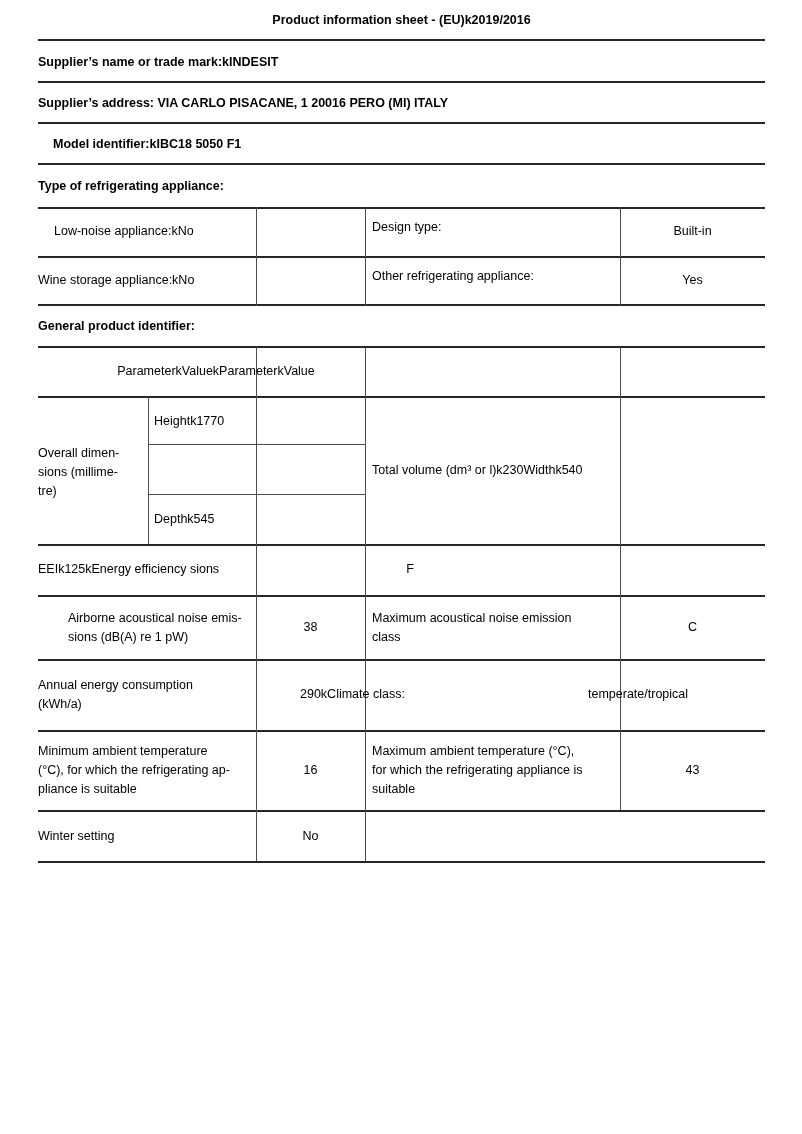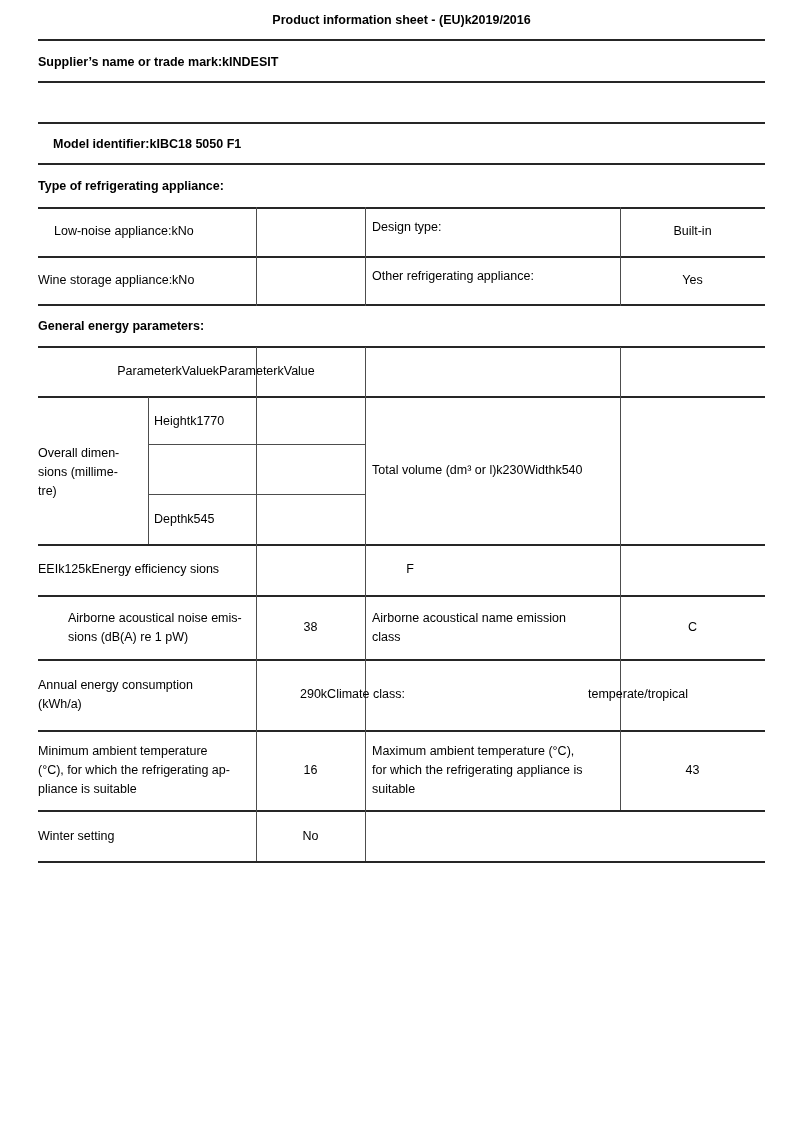--- a/index.html
+++ b/index.html
@@ -28,20 +28,21 @@
 <body>
 
 <div class="page">
 
   <div class="t b ctr" style="left:38px; top:11px; width:727px;">Product information sheet - (EU)k2019/2016</div>
   <div class="hr" style="top:39px;"></div>
 
   <div class="t b" style="left:38px; top:53px;">Supplier’s name or trade mark:kINDESIT</div>
   <div class="hr" style="top:81px;"></div>
 
+  <div class="t b" style="left:38px; top:94px;">Supplier’s address: VIA CARLO PISACANE, 1 20016 PERO (MI) ITALY</div>
   <div class="hr" style="top:122px;"></div>
 
   <div class="t b" style="left:38px; top:135px;padding-left:15px;">Model identifier:kIBC18 5050 F1</div>
   <div class="hr" style="top:163px;"></div>
 
   <div class="t b" style="left:38px; top:177px;">Type of refrigerating appliance:</div>
 
   <div>
     <div class="hr" style="top:207px;"></div>
     <div class="hr" style="top:256px;"></div>
@@ -52,21 +53,21 @@
 
     <div class="t" style="left:54px; top:222px;">Low-noise appliance:kNo</div>
     <div class="t" style="left:372px; top:218px;">Design type:</div>
     <div class="t ctr" style="left:620px; top:222px; width:145px;">Built-in</div>
 
     <div class="t" style="left:38px; top:271px;">Wine storage appliance:kNo</div>
     <div class="t" style="left:372px; top:267px;">Other refrigerating appliance:</div>
     <div class="t ctr" style="left:620px; top:271px; width:145px;">Yes</div>
   </div>
 
-  <div class="t b" style="left:38px; top:317px;">General energy parameters:</div>
+  <div class="t b" style="left:38px; top:317px;">General product identifier:</div>
 
   <div>
 
     <div class="hr" style="top:346px;"></div>
     <div class="hr" style="top:396px;"></div>
     <div class="hr" style="top:544px;"></div>
     <div class="hr" style="top:595px;"></div>
     <div class="hr" style="top:659px;"></div>
     <div class="hr" style="top:730px;"></div>
     <div class="hr" style="top:810px;"></div>
@@ -88,21 +89,21 @@
     <div class="t" style="left:154px; top:412px;">Heightk1770</div>
     <div class="t" style="left:154px; top:510px;">Depthk545</div>
     <div class="t" style="left:372px; top:461px;">Total volume (dm³ or l)k230Widthk540</div>
 
     <div class="t" style="left:38px; top:560px;">EEIk125kEnergy efficiency sions</div>
     <div class="t ctr" style="left:365px; top:560px; width:90px;">F</div>
 
     <div class="t" style="left:38px; top:609px;margin-left:30px;">Airborne acoustical noise emis-
 sions (dB(A) re 1 pW)</div>
     <div class="t ctr" style="left:256px; top:618px; width:109px;">38</div>
-    <div class="t" style="left:372px; top:609px;">Airborne acoustical name emission
+    <div class="t" style="left:372px; top:609px;">Maximum acoustical noise emission
 class</div>
     <div class="t ctr" style="left:620px; top:618px; width:145px;">C</div>
 
     <div class="t" style="left:38px; top:676px;">Annual energy consumption
 (kWh/a)</div>
     <div class="t" style="left:300px; top:685px;">290kClimate class:</div>
     <div class="t" style="left:588px; top:685px;">temperate/tropical</div>
 
     <div class="t" style="left:38px; top:742px;">Minimum ambient temperature
 (°C), for which the refrigerating ap-

